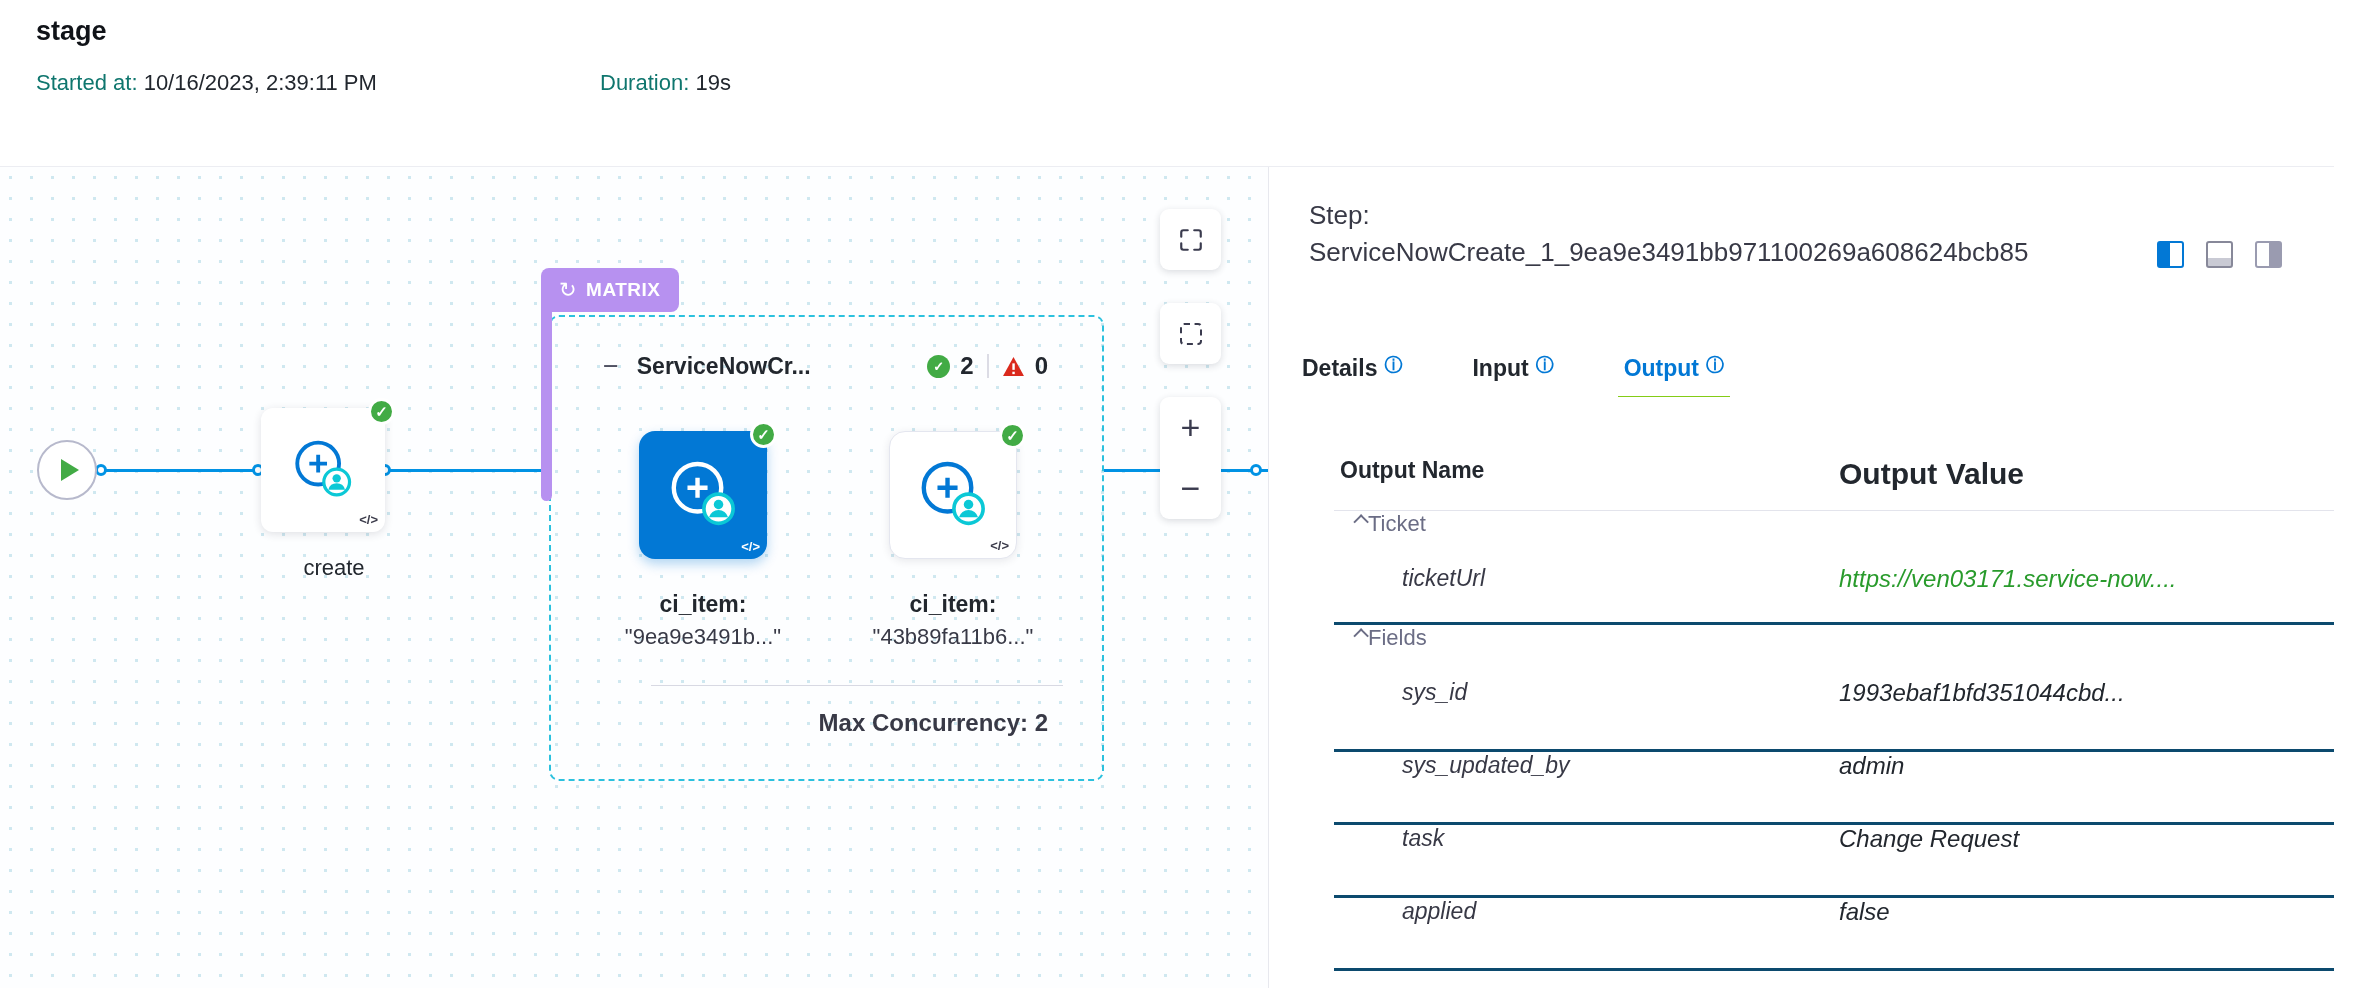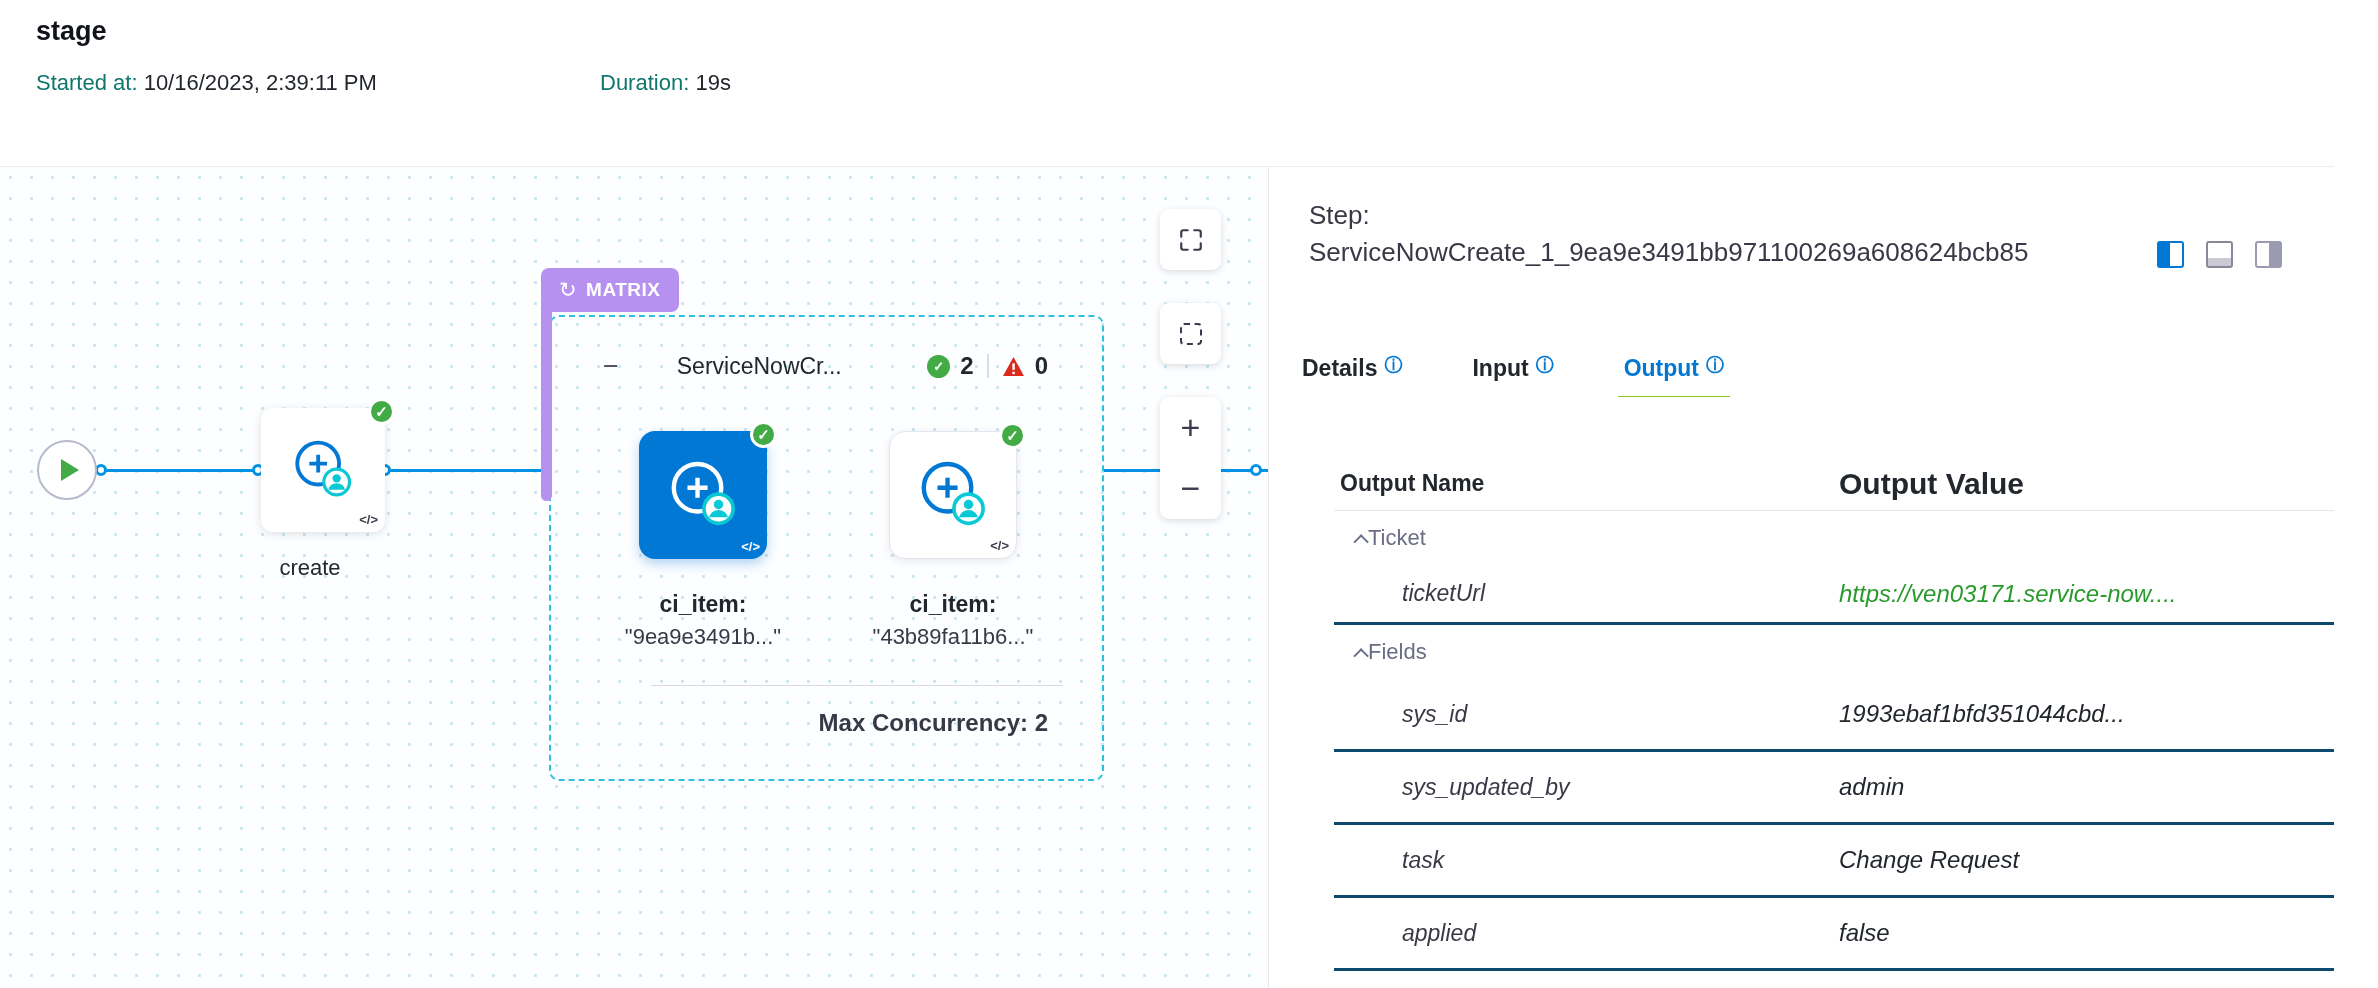--- a/index.html
+++ b/index.html
@@ -30,21 +30,21 @@
   .play-node { position:absolute; left:37px; top:273px; width:60px; height:60px; border-radius:50%;
                background:#fff; border:2px solid #b7b9cc; display:flex; align-items:center;
                justify-content:center; z-index:3; }
   .play-tri { width:0; height:0; border-left:18px solid #42ab45; border-top:11px solid transparent;
               border-bottom:11px solid transparent; margin-left:5px; }
 
   .node-tile { position:absolute; background:#fff; border-radius:12px;
                box-shadow:0 2px 8px rgba(40,41,61,.14); display:flex; align-items:center;
                justify-content:center; z-index:3; }
   .create-node { left:261px; top:241px; width:124px; height:124px; }
-  .create-label { position:absolute; left:230px; top:388px; width:160px; text-align:center;
+  .create-label { position:absolute; left:254px; top:388px; width:160px; text-align:center;
                   font-size:22px; color:#22272e; z-index:3; }
 
   .badge-check { position:absolute; top:-10px; right:-10px; width:27px; height:27px; border-radius:50%;
                  background:#42ab45; border:3px solid #fff; color:#fff; font-size:15px; font-weight:bold;
                  display:flex; align-items:center; justify-content:center; z-index:4; }
   .code-glyph { position:absolute; right:7px; bottom:5px; font-size:13px; font-weight:bold; color:#3b3b4a; }
   .code-glyph.white { color:#fff; }
 
   
   .matrix-badge { position:absolute; left:541px; top:101px; height:44px; padding:0 18px;
@@ -52,21 +52,21 @@
                   font-weight:bold; letter-spacing:.5px; display:flex; align-items:center; gap:9px; z-index:4; }
   .matrix-badge .loop { font-size:21px; font-weight:normal; }
   .matrix-bar { position:absolute; left:541px; top:144px; width:11px; height:190px; background:#b791f0;
                 border-radius:0 0 6px 6px; z-index:4; }
   .matrix-box { position:absolute; left:549px; top:148px; width:555px; height:466px;
                 border:2px dashed #2cc1de; border-radius:10px; z-index:2; }
 
   .mx-header { position:absolute; left:0; top:34px; width:100%; padding:0 54px 0 52px;
                display:flex; align-items:center; }
   .mx-collapse { font-size:27px; color:#4f5162; margin-right:18px; line-height:30px; cursor:default; }
-  .mx-title { font-size:23px; font-weight:normal; color:#22272e; flex:1;margin-left:40px; }
+  .mx-title { font-size:23px; font-weight:bold; color:#22272e; flex:1; }
   .mx-counts { display:flex; align-items:center; gap:10px; }
   .mini-check { width:23px; height:23px; border-radius:50%; background:#42ab45; color:#fff; font-size:13px;
                 font-weight:bold; display:flex; align-items:center; justify-content:center; }
   .count-num { font-size:24px; font-weight:bold; color:#22272e; }
   .count-sep { width:2px; height:24px; background:#dcdce5; margin:0 3px; }
 
   .step-tile { position:absolute; top:114px; width:128px; height:128px; border-radius:16px;
                display:flex; align-items:center; justify-content:center; }
   .step-tile.selected { left:88px; background:#0278d5; box-shadow:0 5px 12px rgba(2,120,213,.3); }
   .step-tile.plain { left:338px; background:#fff; border:1px solid #e4e6ef; box-shadow:0 2px 8px rgba(40,41,61,.10); }
@@ -106,21 +106,21 @@
   .lyt-right { border:2.5px solid #9a9bb0; background:linear-gradient(to left, #9a9bb0 50%, #fff 50%); }
   .panel-min { position:absolute; left:1072px; top:72px; font-size:30px; color:#6f7086; cursor:pointer; }
 
   .tabs { position:absolute; left:27px; top:188px; display:flex; }
   .tab { display:flex; align-items:flex-start; gap:7px; margin-right:58px; font-size:23px; font-weight:bold;
          color:#22272e; padding:0 6px 14px 6px; cursor:pointer; }
   .tab .info { font-size:18px; color:#0278d5; line-height:20px; }
   .tab.active { color:#0278d5; border-bottom:1px solid #84cc16;text-align:center; }
 
   .out-table { position:absolute; left:65px; top:290px; width:1005px; }
-  .t-row { display:flex; align-items:center; }
+  .t-row { display:flex; align-items:flex-start; }
   .t-head { height:54px; border-bottom:1px solid #e3e4ec; padding-left:6px; }
   .t-head .col-name { width:499px; font-size:23px; font-weight:bold; color:#22272e; }
   .t-head .col-value { flex:1; font-size:30px; font-weight:bold; color:#22272e; }
   .t-group { height:54px; padding-left:23px; cursor:pointer; }
   .chev-up { width:11px; height:11px; border-left:2.5px solid #6b6d85; border-top:2.5px solid #6b6d85;
              transform:rotate(45deg) translateY(2px); margin-top:4px; }
   .group-label { font-size:22px; color:#6b6d85; }
   .t-data { height:73px; border-bottom:3px solid #0c4a6e; padding-left:68px;font-style:italic; }
   .t-data.short { height:60px; }
   .t-data .cell-name { width:437px; font-size:23px; color:#383946; }

